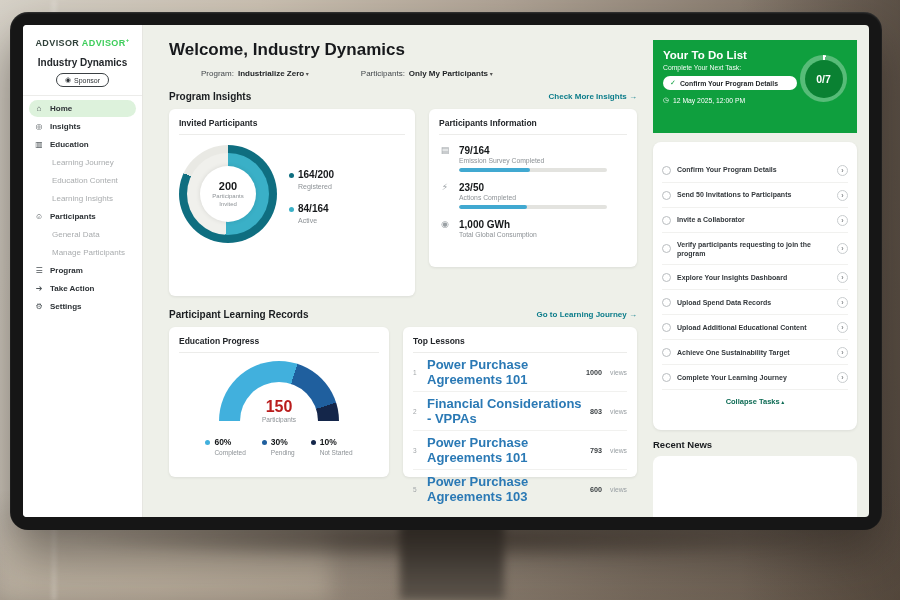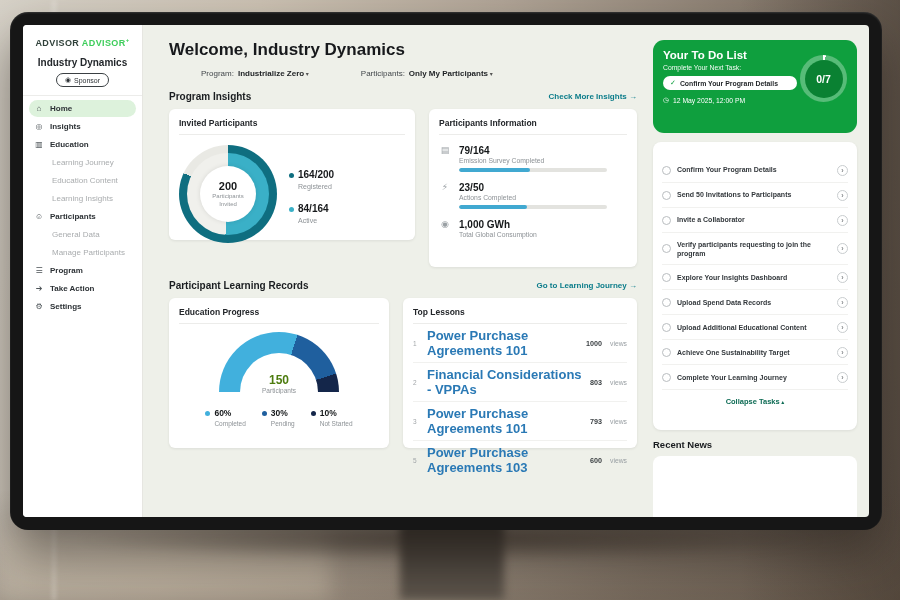--- a/index.html
+++ b/index.html
@@ -57,21 +57,21 @@
   .f-value { font-weight:bold; margin-left:4px; color:#1d2023; }
   .f-value::after { content:" ▾"; font-size:6px; color:#555; }
   .section-head { display:flex; justify-content:space-between; align-items:center; margin-top:13px; }
   .section-title { font-size:10px; font-weight:bold; color:#1a1d20; }
   .section-link { font-size:8px; font-weight:bold; color:#0b7c8a; cursor:pointer; }
   .section-link::after { content:"  →"; }
   .cards { display:flex; gap:14px; margin-top:7px; }
   .card { background:#fff; border-radius:6px; box-shadow:0 1px 3px rgba(0,0,0,.08); padding:9px 10px; }
   .card-title { font-size:8.5px; font-weight:bold; color:#23262a; padding-bottom:6px; border-bottom:1px solid #ececea; }
 
-  .card-invited { width:246px; height:131px; }
+  .card-invited { width:246px; height:187px; }
   .donut-wrap { display:flex; align-items:center; gap:12px; margin-top:10px; }
   .donut { position:relative; width:98px; height:98px; }
   .donut-outer, .donut-inner { position:absolute; border-radius:50%; }
   .donut-outer { inset:0; }
   .donut-inner { inset:8px; }
   .donut-hole { position:absolute; inset:21px; border-radius:50%; background:#fff;
     box-shadow:0 0 5px rgba(0,0,0,.10); display:flex; flex-direction:column; align-items:center; justify-content:center; }
   .dc-value { font-size:11px; font-weight:bold; color:#17191b; }
   .dc-label { font-size:6px; color:#8d9296; text-align:center; line-height:1.2; margin-top:1px; width:40px; }
   .legend-item { margin:8px 0; }
@@ -86,37 +86,37 @@
   .stat-label { font-size:6.8px; color:#8d9296; margin-top:1px; }
   .bar { margin-top:4px; width:148px; height:4px; border-radius:2px; background:#e3e3df; overflow:hidden; }
   .bar-fill { height:100%; border-radius:2px; background:#41a9d1; }
 
   .card-edu { width:220px; height:150px; }
   .gauge-wrap { margin-top:8px; display:flex; flex-direction:column; align-items:center; }
   .gauge { position:relative; width:120px; height:62px; overflow:hidden; }
   .gauge-arc { position:absolute; top:0; left:0; width:120px; height:120px; border-radius:50%; }
   .gauge-hole { position:absolute; left:21px; top:21px; width:78px; height:78px; border-radius:50%; background:#fff; }
   .gauge-center { position:absolute; left:0; right:0; bottom:0; text-align:center; }
-  .gc-value { font-size:12px; font-weight:bold; color:#4d7c0f; }
+  .gc-value { font-size:16px; font-weight:bold; color:#b91c1c; }
   .gc-label { font-size:6.5px; color:#8d9296; }
   .gauge-legend { display:flex; gap:16px; margin-top:8px; }
   .gl-value { font-size:8.5px; font-weight:bold; color:#15181a; }
   .gl-label { display:block; margin-left:9px; font-size:6.5px; color:#8d9296; }
 
   .card-lessons { flex:1; height:150px; }
   .lesson { display:flex; align-items:center; gap:6px; padding:4px 0; border-bottom:1px solid #f1f1ef; cursor:pointer; }
   .lesson:last-of-type { border-bottom:none; }
   .lesson-num { width:8px; min-width:8px; font-size:6.5px; color:#a2a6a9; }
   .lesson-title { flex:1; font-size:13px; font-weight:bold; color:#2a79b5; }
   .lesson-views { font-size:7.2px; color:#3c4144; font-weight:bold; }
   .lesson-unit { font-size:6.8px; color:#9aa0a4; font-weight:normal; margin-left:2px; }
 
   
   .rightcol { width:218px; min-width:218px; padding:15px 12px 0 2px; display:flex; flex-direction:column; }
-  .todo-hero { position:relative; background:#0f9f3e; border-radius:11px; padding:9px 10px; color:#fff; min-height:93px; }
+  .todo-hero { position:relative; background:#0f9f3e; border-radius:0; padding:9px 10px; color:#fff; min-height:93px; }
   .todo-title { font-size:11.5px; font-weight:bold; }
   .todo-sub { font-size:6.8px; margin-top:3px; opacity:.95; }
   .todo-pill { margin-top:5px; background:#fff; border-radius:9px; padding:3px 7px;
     display:flex; align-items:center; gap:4px; width:134px; cursor:pointer; }
   .todo-pill-check { color:#0f9f3e; font-size:7px; font-weight:bold; }
   .todo-pill-text { font-size:6.9px; font-weight:bold; color:#1f2326; }
   .todo-date { margin-top:6px; font-size:6.8px; display:flex; align-items:center; gap:4px; }
   .todo-progress { position:absolute; right:10px; top:15px; width:47px; height:47px; border-radius:50%;
     background:conic-gradient(#ffffff 0 1.5%, rgba(255,255,255,.30) 1.5% 100%);
     display:flex; align-items:center; justify-content:center; }

